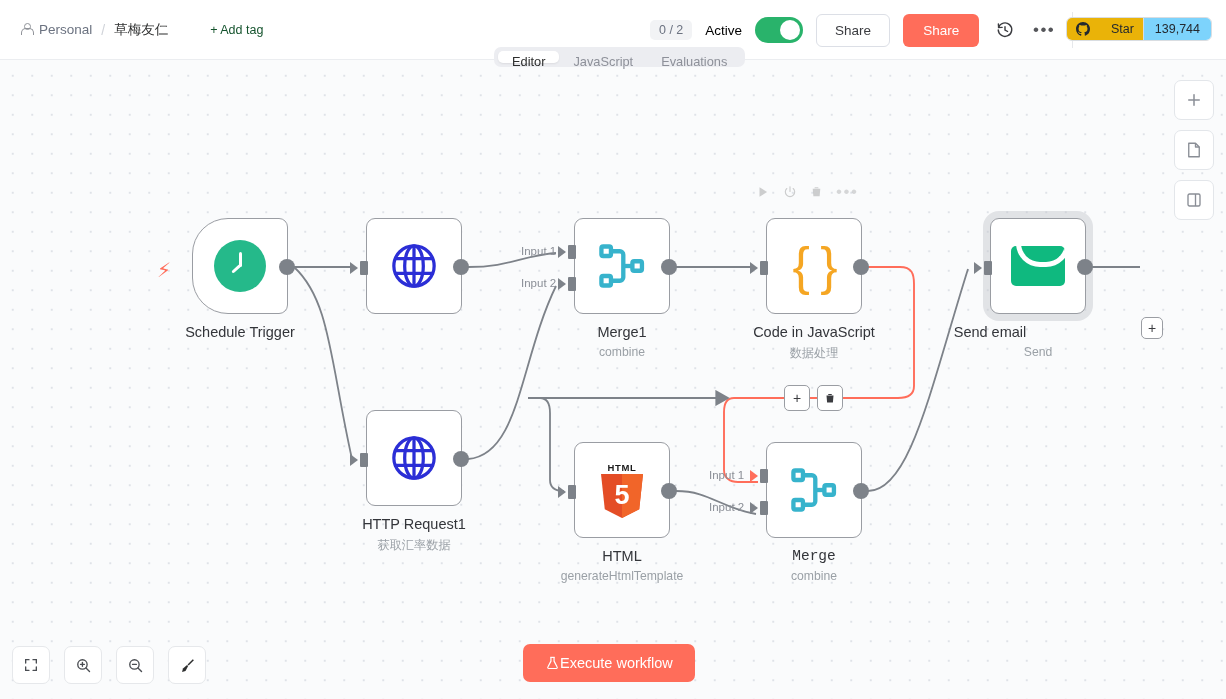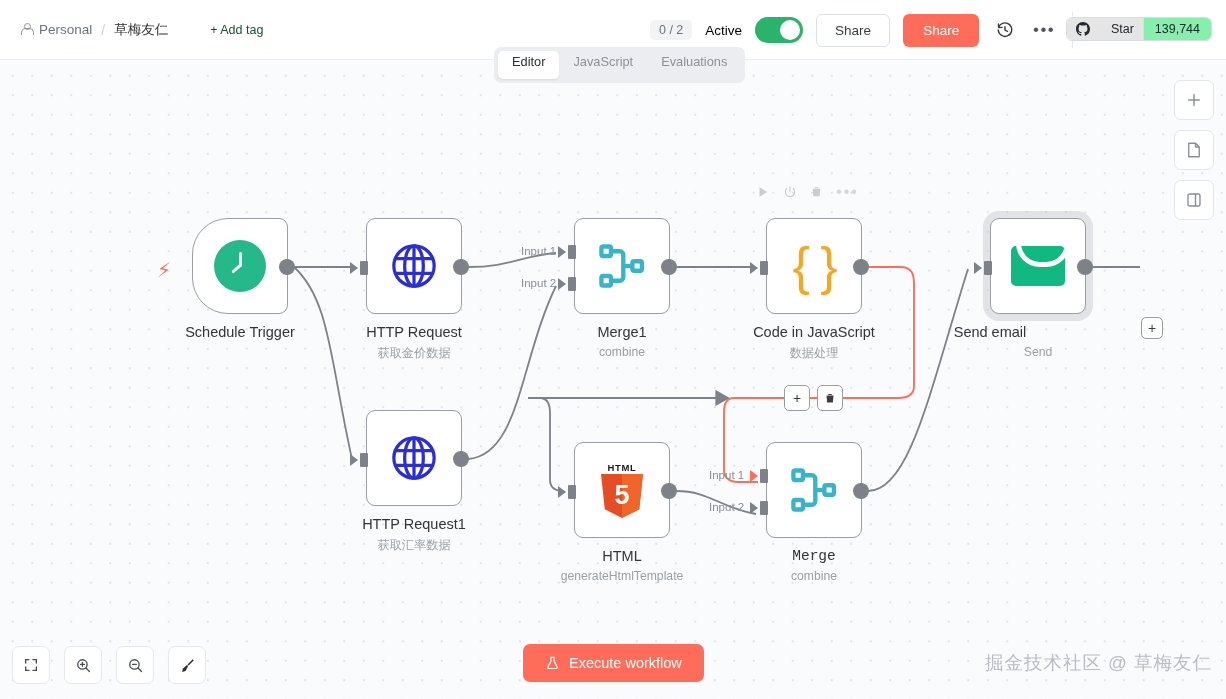--- a/index.html
+++ b/index.html
@@ -45,26 +45,26 @@
     font-size:13.5px; padding:9px 20px; cursor:pointer; font-family:inherit;
   }
   .icon-btn-plain { width:26px;height:26px; display:flex;align-items:center;justify-content:center; cursor:pointer; color:#3b3c40;}
   .dots { letter-spacing:1.5px; font-size:17px; color:#55565a; line-height:0.6; }
 
   .hdr-divider { position:absolute; left:1072px; top:12px; width:1px; height:36px; background:#e6e8eb; }
   .gh-star {
     position:absolute; right:14px; top:17px; display:flex; align-items:stretch;
     border:1px solid #d9dde1; border-radius:6px; overflow:hidden; background:#fff; cursor:pointer;
   }
-  .gh-star-left { display:flex; align-items:center; gap:21px; padding:4px 9px; background:#e5e5e5; font-size:12.5px; color:#24292f;}
-  .gh-star-right { display:flex; align-items:center; padding:4px 11px; font-size:12.5px; color:#24292f; border-left:1px solid #d9dde1; background:#86efac;}
+  .gh-star-left { display:flex; align-items:center; gap:21px; padding:4px 9px; background:#eab308; font-size:12.5px; color:#24292f;}
+  .gh-star-right { display:flex; align-items:center; padding:4px 11px; font-size:12.5px; color:#24292f; border-left:1px solid #d9dde1; background:#7dd3fc;}
 
   
   .tabbar {
-    position:absolute; left:494px; top:47px; height:36px;
+    position:absolute; left:494px; top:47px; height:20px;
     background:#ecedf1; border-radius:7px; padding:4px; display:flex; gap:0px; z-index:45;
   }
   .tab { font-size:12.8px; color:#8d9099; padding:5px 14px; border-radius:5px; cursor:pointer; line-height:1;}
   .tab.active { background:#fff; color:#2d2e2e; box-shadow:0 1px 2px rgba(0,0,0,0.07); }
 
   
   .canvas {
     position:absolute; top:60px; left:0; width:1226px; height:639px;
     background-color:#fafbfc;
     background-image: radial-gradient(circle, #dfe2e8 1px, transparent 1px);
@@ -126,21 +126,21 @@
   .rail-btn {
     width:40px;height:40px;background:#fff;border:1px solid #e3e6ea;border-radius:7px;
     display:flex;align-items:center;justify-content:center;cursor:pointer;color:#8a8e96;
   }
   .bottom-left { position:absolute; left:12px; bottom:15px; display:flex; gap:14px; z-index:30;}
   .bl-btn { width:38px;height:38px;background:#fff;border:1px solid #e6e8eb;border-radius:7px;
     display:flex;align-items:center;justify-content:center;cursor:pointer;color:#4a4d52;}
   .exec-btn {
     position:absolute; left:523px; bottom:17px; background:#ff6d5a; color:#fff;
     border:none; border-radius:7px; padding:11px 22px; font-size:14.5px; cursor:pointer;
-    display:flex;align-items:center;gap:9px; font-family:inherit; z-index:30;margin-top:17px;
+    display:flex;align-items:center;font-family:inherit; z-index:30;margin-top:17px;
   }
   .watermark {
     position:absolute; right:14px; bottom:24px; font-size:18.5px; color:#b9bdc3;
     letter-spacing:1px; z-index:30; pointer-events:none;
   }
   .conn-toolbar { position:absolute; left:784px; top:325px; display:flex; gap:7px; z-index:26;}
   .conn-btn { width:26px;height:26px;background:#fff;border:1.4px solid #9a9da3;border-radius:5px;
     display:flex;align-items:center;justify-content:center;cursor:pointer;color:#3b3c40;font-size:14px;}
   .plus-end { position:absolute; left:1141px; top:257px; width:22px;height:22px;background:#fff;
     border:1.4px solid #9a9da3;border-radius:5px;display:flex;align-items:center;justify-content:center;
@@ -248,22 +248,20 @@
         <circle cx="12" cy="12" r="9.3"></circle>
           <ellipse cx="12" cy="12" rx="4.3" ry="9.3"></ellipse>
         <line x1="2.8" y1="8.6" x2="21.2" y2="8.6"></line>
           <line x1="2.8" y1="15.4" x2="21.2" y2="15.4"></line>
         <line x1="12" y1="2.7" x2="12" y2="21.3"></line>
       </svg>
       <div class="port-arrow"></div>
       <div class="port-in"></div>
       <div class="port-out"></div>
     </div>
-    <div class="node-label" style="left:299px; top:264px;">HTTP Request</div>
-    <div class="node-sub" style="left:299px; top:285px;">获取金价数据</div>
 
     <div class="node" style="left:574px; top:158px;">
       <svg width="52" height="52" viewBox="0 0 24 24" fill="none" stroke="#37b3cc" stroke-width="2">
         <rect x="2.5" y="3" width="4.4" height="4.4" rx="0.8"></rect>
         <rect x="2.5" y="16.6" width="4.4" height="4.4" rx="0.8"></rect>
         <rect x="16.8" y="9.8" width="4.4" height="4.4" rx="0.8"></rect>
         <path d="M6.9 5.2 H11 a1.6 1.6 0 0 1 1.6 1.6 V17.2 a1.6 1.6 0 0 1 -1.6 1.6 H6.9"></path>
         <path d="M12.6 12 H16.8"></path>
       </svg>
       <div class="port-arrow two-a"></div>
@@ -421,15 +419,14 @@
     </div>
 
     <button class="exec-btn">
       <svg width="15" height="16" viewBox="0 0 24 24" fill="none" stroke="#fff" stroke-width="1.9" stroke-linejoin="round">
         <path d="M9.5 3 v6 L4.6 18.4 A1.6 1.6 0 0 0 6 20.8 h12 a1.6 1.6 0 0 0 1.4 -2.4 L14.5 9 V3"></path>
         <line x1="8.4" y1="3" x2="15.6" y2="3"></line>
       </svg>
       <span>Execute workflow</span>
     </button>
 
-    <div class="watermark">掘金技术社区 @ 草梅友仁</div>
   </div>
 </div>
 
 </body></html>

